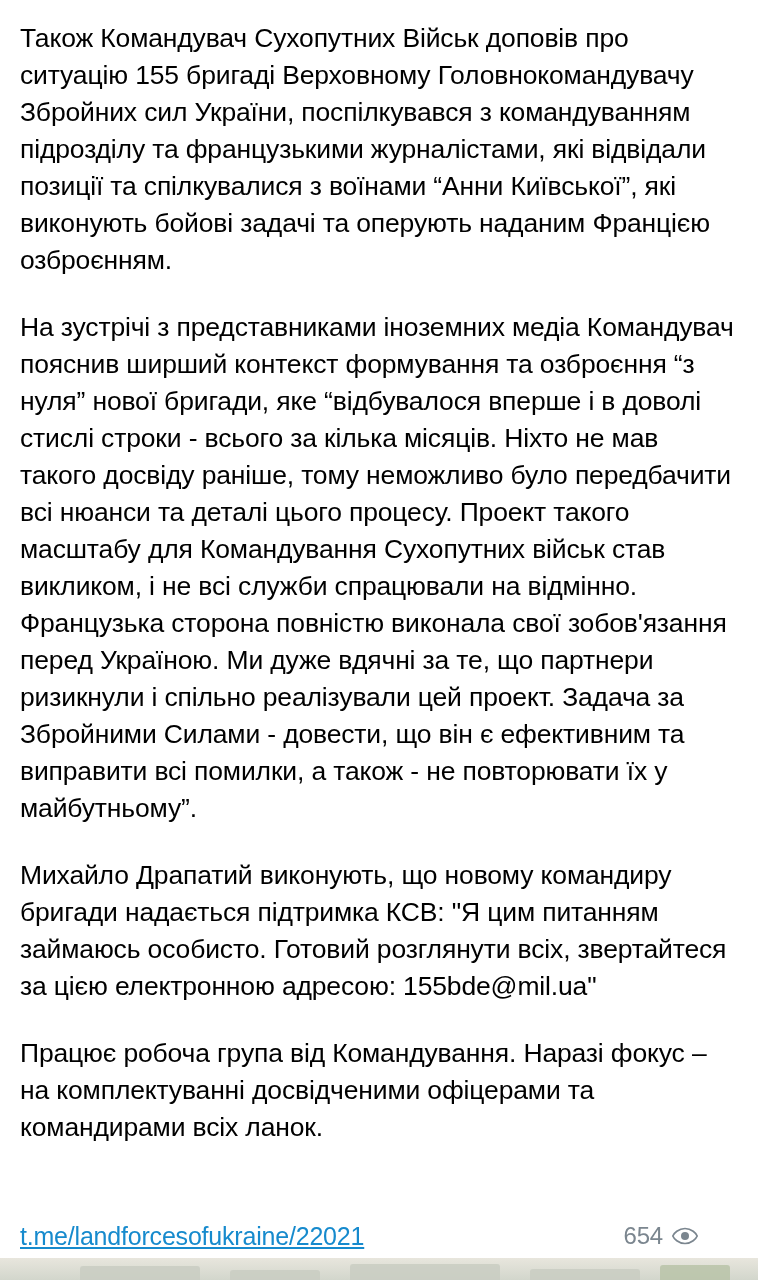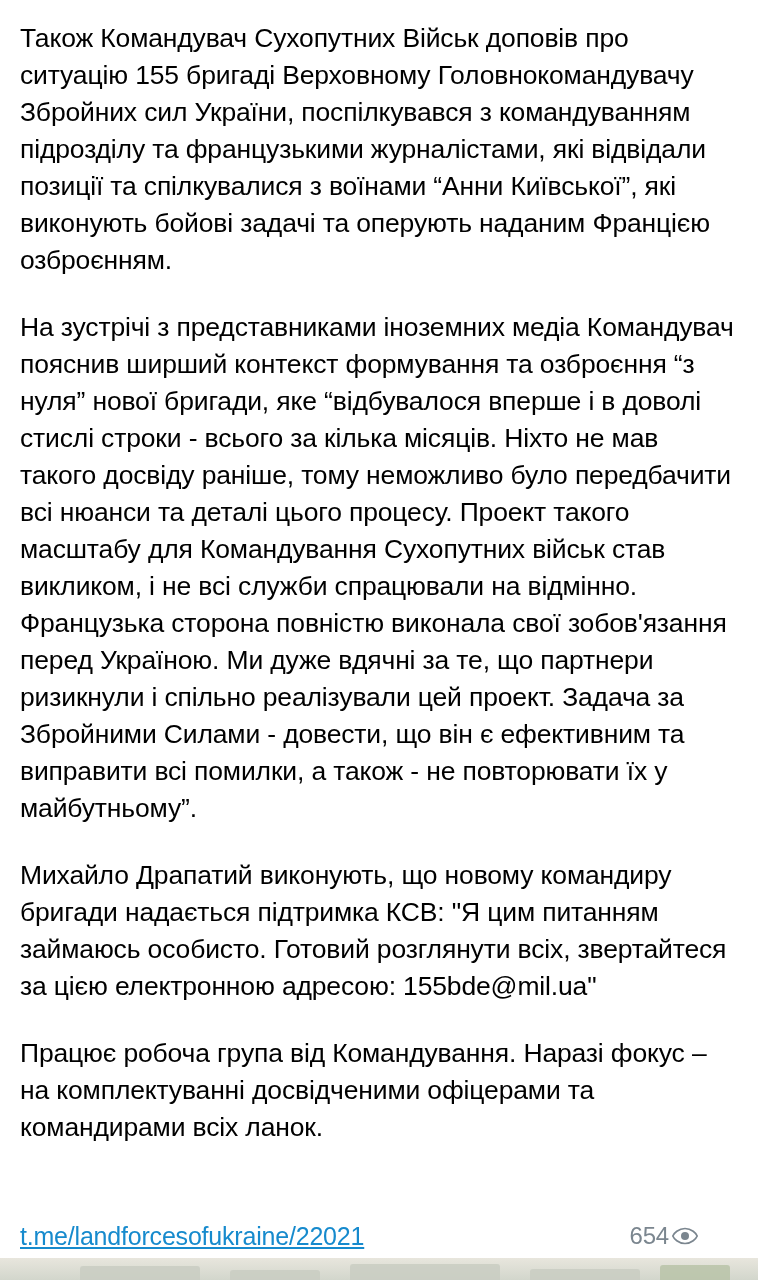--- a/index.html
+++ b/index.html
@@ -58,21 +58,21 @@
     font-family: "Liberation Sans", sans-serif;
     font-size: 25px;
     color: #168acd;
     text-decoration: underline;
     cursor: pointer;
     letter-spacing: -0.2px;
   }
   .footer-right {
     display: flex;
     align-items: center;
-    gap: 3px;
+    gap: 9px;
     color: #8a9299;
     font-size: 24px;
     letter-spacing: -0.2px;
   }
   .views {
     font-family: "Liberation Sans", sans-serif;
     color: #7b868f;
     font-size: 24px;
     font-weight: 400;
   }

